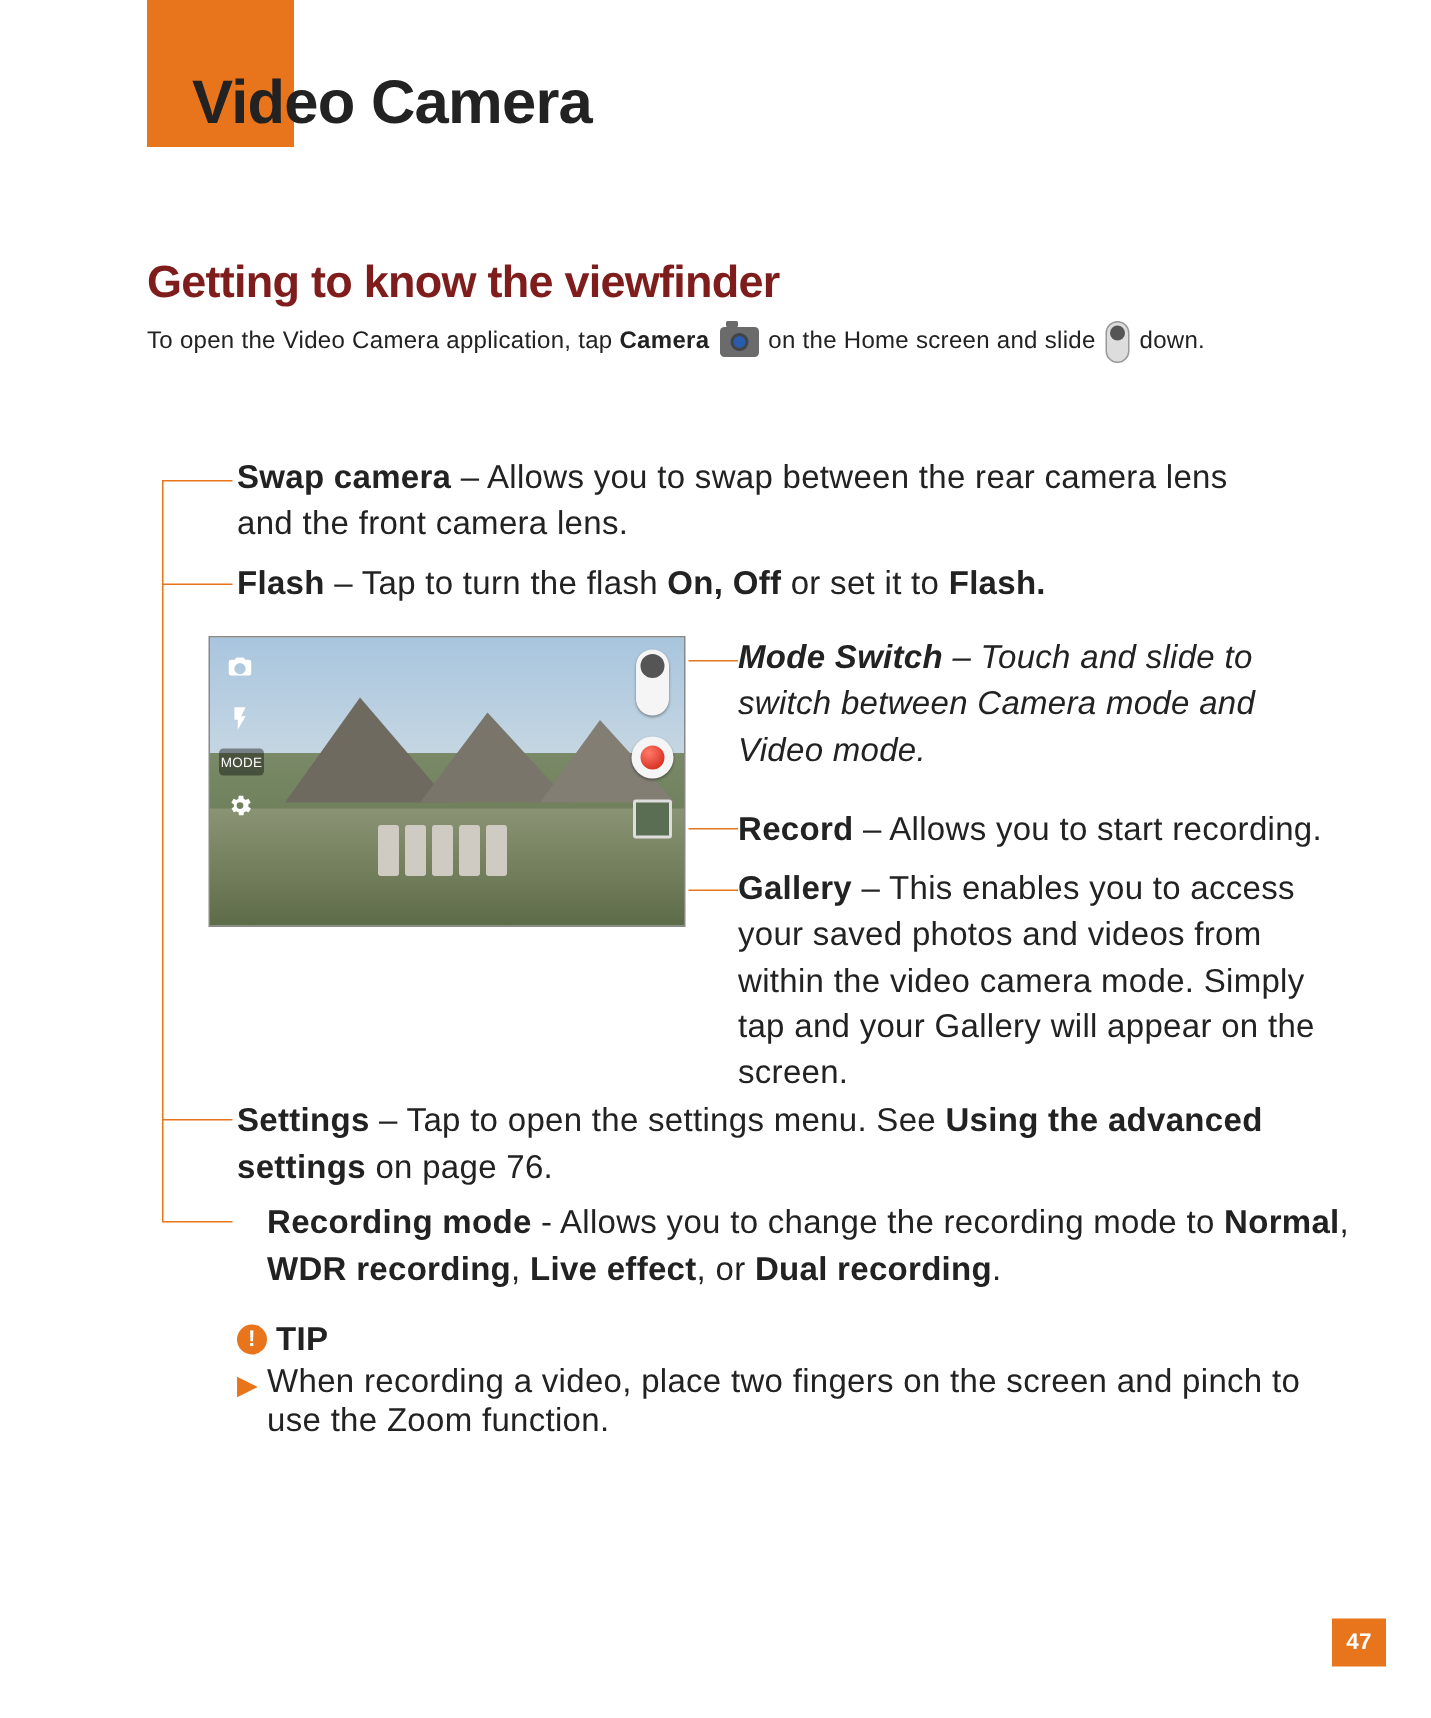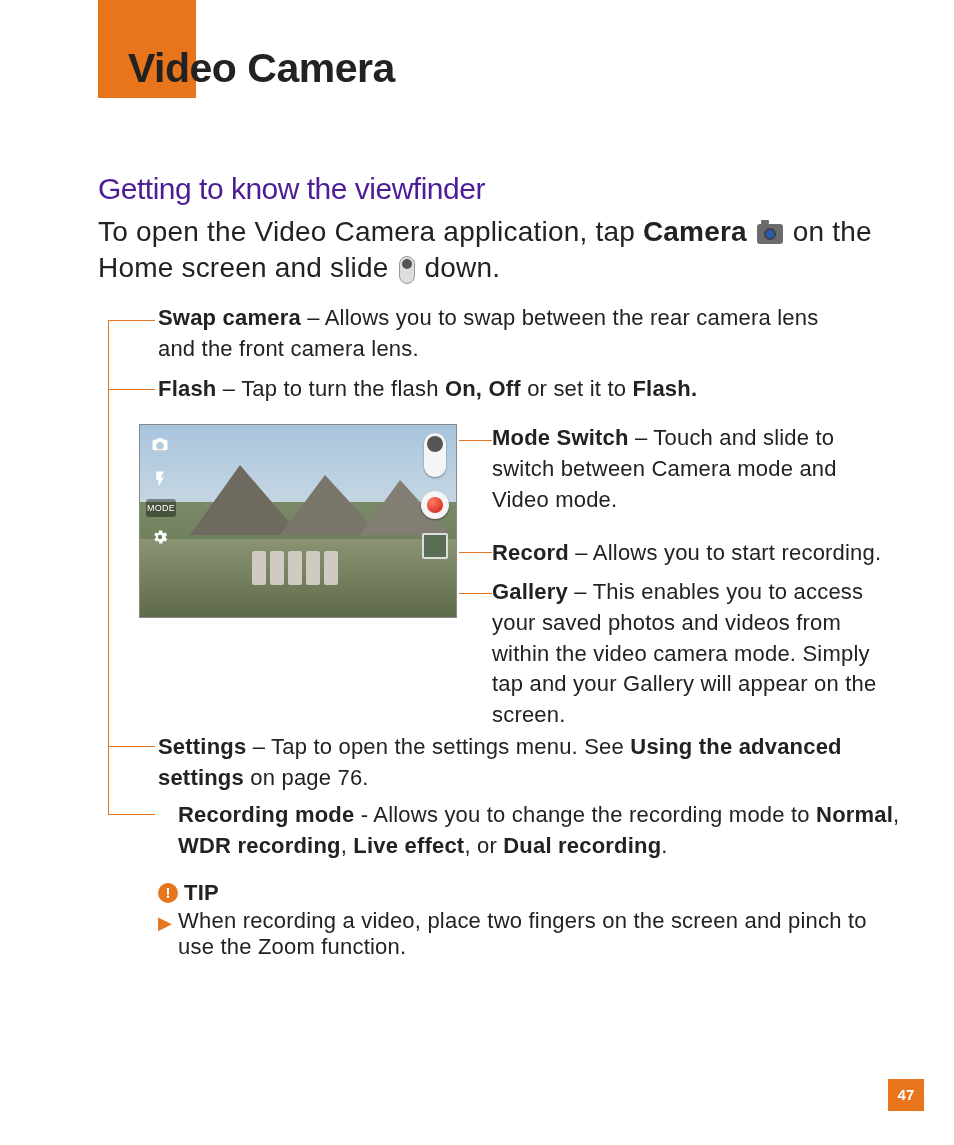--- a/index.html
+++ b/index.html
@@ -1,20 +1,20 @@
 <!DOCTYPE html>
 <html><head>
 <meta charset="utf-8">
 <style>
   * { box-sizing: border-box; margin: 0; padding: 0; }
   body { width: 954px; height: 1145px; background: #fff; font-family: "Helvetica Neue", Arial, sans-serif; color: #222; position: relative; font-weight: 300; letter-spacing: 0.2px; }
   .orange-block { position: absolute; left: 98px; top: 0; width: 98px; height: 98px; background: #e8741c; }
   .page-title { position: absolute; left: 128px; top: 45px; font-size: 41px; font-weight: 700; letter-spacing: -0.5px; font-family: "Helvetica Neue", Arial, sans-serif; font-stretch: condensed; }
-  .section-title { position: absolute; left: 98px; top: 172px; color: #4c1d95; font-size: 30px; font-weight: 400; letter-spacing: -0.5px; text-align: right; }
-  .intro { position: absolute; left: 98px; top: 214px; font-size: 28px; color: #222; line-height: 1.3; }
+  .section-title { position: absolute; left: 98px; top: 172px; color: #7f1d1d; font-size: 30px; font-weight: 700; letter-spacing: -0.5px; text-align: right; }
+  .intro { position: absolute; left: 98px; top: 214px; font-size: 16px; color: #222; line-height: 1.3; }
   .intro .bold { font-weight: 700; }
   .camera-icon-inline { display:inline-block; vertical-align: middle; width: 26px; height: 20px; background:#6b6b6b; border-radius:3px; position: relative; margin: 0 2px; }
   .camera-icon-inline::before { content:""; position:absolute; top:-4px; left:4px; width:8px; height:4px; background:#6b6b6b; border-radius:1px; }
   .camera-icon-inline::after { content:""; position:absolute; top:4px; left:7px; width:12px; height:12px; border-radius:50%; background:#2a5cae; box-shadow: inset 0 0 0 2px #444; }
   .slider-icon-inline { display:inline-block; vertical-align: middle; width: 16px; height: 28px; border-radius:8px; background:#ddd; border:1px solid #999; position:relative; margin:0 2px; }
   .slider-icon-inline::after { content:""; position:absolute; top:2px; left:2px; width:10px; height:10px; border-radius:50%; background:#555; }
   
   .v1 { position:absolute; left:108px; top:320px; width:1px; height:494px; background:#e8741c; }
   .h-swap { position:absolute; left:108px; top:320px; width:47px; height:1px; background:#e8741c; }
   .h-flash { position:absolute; left:108px; top:389px; width:47px; height:1px; background:#e8741c; }
@@ -22,21 +22,21 @@
   .h-recmode { position:absolute; left:108px; top:814px; width:47px; height:1px; background:#e8741c; }
   
   .h-mode { position:absolute; left:459px; top:440px; width:33px; height:1px; background:#e8741c; }
   .h-record { position:absolute; left:459px; top:552px; width:33px; height:1px; background:#e8741c; }
   .h-gallery { position:absolute; left:459px; top:593px; width:33px; height:1px; background:#e8741c; }
   
   .item { position: absolute; font-size: 22px; line-height: 1.4; }
   .bold { font-weight: 700; }
   .swap { left: 158px; top: 303px; width: 700px; }
   .flash { left: 158px; top: 374px; width: 740px; }
-  .modeswitch { left: 492px; top: 423px; width: 405px; }
+  .modeswitch { left: 492px; top: 423px; width: 405px; font-style: italic; }
   .record { left: 492px; top: 538px; width: 405px; }
   .gallery { left: 492px; top: 577px; width: 405px; }
   .settings { left: 158px; top: 732px; width: 740px; }
   .recmode { left: 158px; top: 800px; width: 740px; margin-left: 20px; }
   
   .shot { position:absolute; left:139px; top:424px; width:318px; height:194px; background: linear-gradient(to bottom, #a8c5de 0%, #c5d6e2 40%, #7a8a68 40%, #6a7c56 70%, #5a6848 100%); border:1px solid #888; overflow:hidden; }
   .mountains { position:absolute; top:20px; left:40px; right:0; height:90px; }
   .mt { position:absolute; bottom:0; width:0; height:0; border-style:solid; }
   .mt1 { left:10px; border-width: 0 60px 70px 50px; border-color: transparent transparent #6f6a60 transparent; }
   .mt2 { left:100px; border-width: 0 55px 60px 45px; border-color: transparent transparent #7a756b transparent; }

